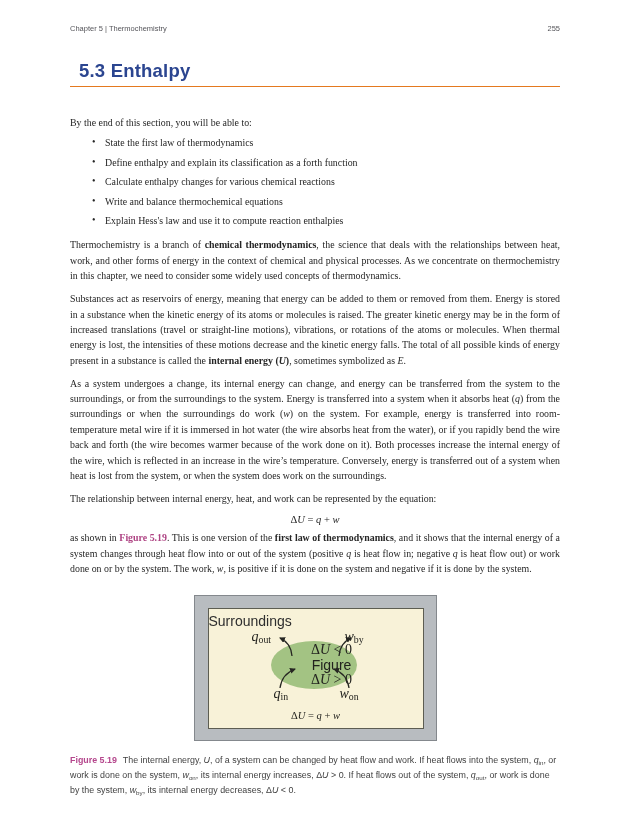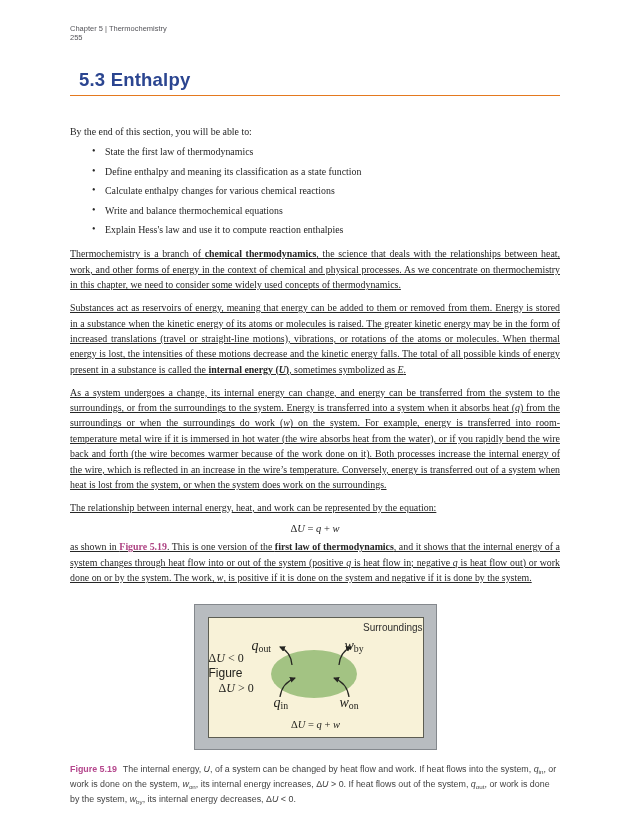--- a/index.html
+++ b/index.html
@@ -14,21 +14,20 @@
     overflow: hidden;
   }
   .content { padding: 24px 70px 0 70px; }
 
   .header-row {
     display: flex;
     justify-content: space-between;
     font-family: "Liberation Sans", sans-serif;
     font-size: 7.5px;
     color: #55555a;
-    flex-direction: column;
   }
 
   .section-title {
     margin: 27px 0 0 9px;
     font-family: "Liberation Sans", sans-serif;
     font-size: 18.5px;
     font-weight: bold;
     color: #2b4590;
     letter-spacing: 0.2px;
   }
@@ -49,21 +48,20 @@
     top: -1px;
     font-size: 10px;
     color: #262626;
   }
 
   .body-par {
     margin: 7.5px 0 0 0;
     font-size: 9.9px;
     line-height: 15.4px;
     text-align: justify;
-    text-decoration: underline;
   }
   .first-par { margin-top: 11px; }
 
   .seg-b  { font-weight: bold; }
   .seg-i  { font-style: italic; }
   .seg-bi { font-weight: bold; font-style: italic; }
   .seg-a  { color: #ae4383; font-weight: bold; cursor: pointer; }
   .seg-sub { font-size: 0.7em; vertical-align: -0.25em; font-style: normal; }
 
   .equation {
@@ -88,45 +86,45 @@
     width: 216px;
     height: 121px;
     background: #f8f2d8;
     border: 1px solid #5d5d52;
   }
   .surroundings {
     position: absolute;
     top: 4px;
     left: 0;
     width: 100%;
-    text-align: right;
-    font-family: "Liberation Sans", sans-serif;
-    font-size: 10px;
+    text-align: left;
+    font-family: "Liberation Sans", sans-serif;
+    font-size: 14px;
     color: #2e2e2e;
   }
   .system-ellipse {
     position: absolute;
     left: 62px;
     top: 32px;
     width: 86px;
     height: 48px;
     background: #a3c383;
     border-radius: 50%;
   }
   .ellipse-line {
     position: absolute;
-    left: 0;
+    left: 16px;
     width: 100%;
-    text-align: left;
-    font-size: 12px;
+    text-align: center;
+    font-size: 14px;
     color: #22221e;
   }
   .el-1 { top: 33px; }
   .el-2 { top: 48px; font-family: "Liberation Sans", sans-serif; }
-  .el-3 { top: 63px; margin-left: 10px; }
+  .el-3 { top: 63px; }
 
   .flow-label {
     position: absolute;
     font-size: 14px;
     color: #22221e;
   }
   .fl-qout { left: 43px;  top: 20px; }
   .fl-wby  { left: 136px; top: 20px; }
   .fl-qin  { left: 65px;  top: 77px; }
   .fl-won  { left: 131px; top: 77px; }
@@ -164,21 +162,21 @@
       <span>255</span>
     </div>
 
     <h1 class="section-title">5.3 Enthalpy</h1>
     <hr class="title-rule">
 
     <div class="intro">By the end of this section, you will be able to:</div>
 
     <ul class="objectives">
       <li>State the first law of thermodynamics</li>
-      <li>Define enthalpy and meaning its classification as a state function</li>
+      <li>Define enthalpy and explain its classification as a forth function</li>
       <li>Calculate enthalpy changes for various chemical reactions</li>
       <li>Write and balance thermochemical equations</li>
       <li>Explain Hess's law and use it to compute reaction enthalpies</li>
     </ul>
 
     <p class="body-par first-par"><span>Thermochemistry is a branch of </span><span class="seg-b">chemical thermodynamics</span><span>, the science that deals with the relationships between heat, work, and other forms of energy in the context of chemical and physical processes. As we concentrate on thermochemistry in this chapter, we need to consider some widely used concepts of thermodynamics.</span></p>
     <p class="body-par"><span>Substances act as reservoirs of energy, meaning that energy can be added to them or removed from them. Energy is stored in a substance when the kinetic energy of its atoms or molecules is raised. The greater kinetic energy may be in the form of increased translations (travel or straight-line motions), vibrations, or rotations of the atoms or molecules. When thermal energy is lost, the intensities of these motions decrease and the kinetic energy falls. The total of all possible kinds of energy present in a substance is called the </span><span class="seg-b">internal energy (</span><span class="seg-bi">U</span><span class="seg-b">)</span><span>, sometimes symbolized as </span><span class="seg-i">E</span><span>.</span></p>
     <p class="body-par"><span>As a system undergoes a change, its internal energy can change, and energy can be transferred from the system to the surroundings, or from the surroundings to the system. Energy is transferred into a system when it absorbs heat (</span><span class="seg-i">q</span><span>) from the surroundings or when the surroundings do work (</span><span class="seg-i">w</span><span>) on the system. For example, energy is transferred into room-temperature metal wire if it is immersed in hot water (the wire absorbs heat from the water), or if you rapidly bend the wire back and forth (the wire becomes warmer because of the work done on it). Both processes increase the internal energy of the wire, which is reflected in an increase in the wire’s temperature. Conversely, energy is transferred out of a system when heat is lost from the system, or when the system does work on the surroundings.</span></p>
     <p class="body-par"><span>The relationship between internal energy, heat, and work can be represented by the equation:</span></p>
 

